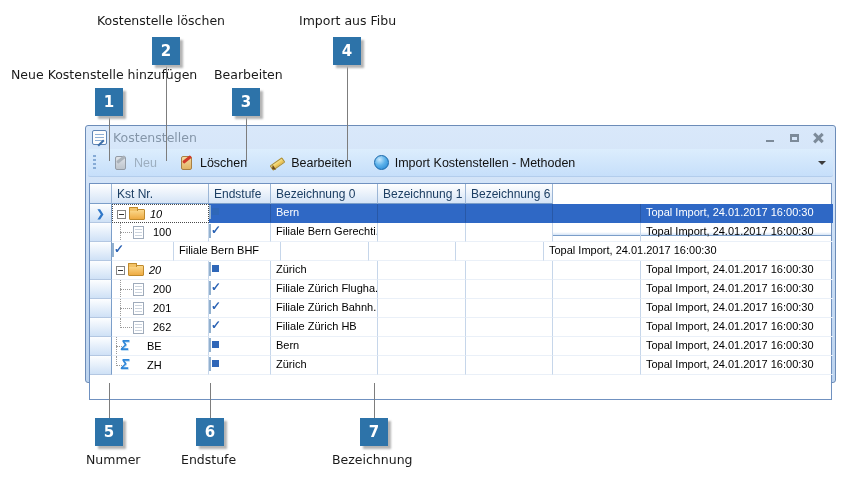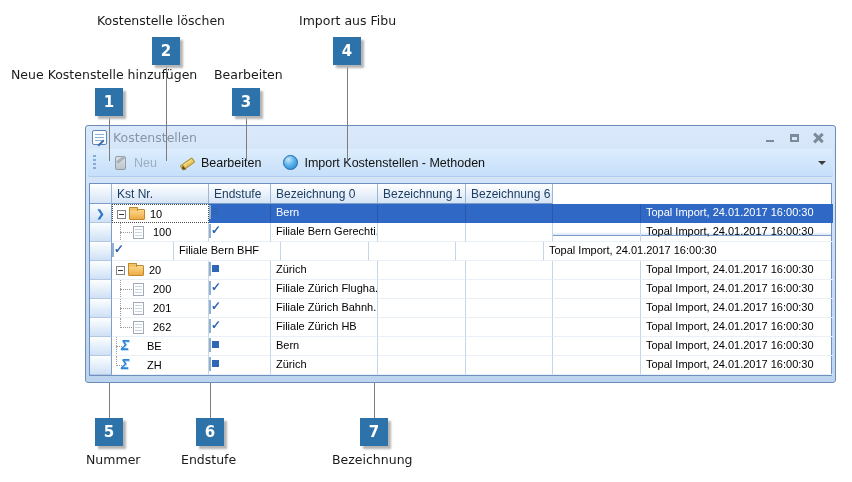--- a/index.html
+++ b/index.html
@@ -58,21 +58,21 @@
         background:linear-gradient(#f9e486,#e7b844);border:1px solid #b08f2e;
         transform:rotate(-35deg);border-radius:1px;}
   .ic-pencil::after{content:"";position:absolute;left:0px;top:11px;width:0;height:0;
         border:3px solid transparent;border-right-color:#6b4a1e;transform:rotate(-35deg);}
   .ic-sphere{width:15px;height:15px;border-radius:50%;border:1px solid #1767aa;
         background:radial-gradient(circle at 35% 28%,#c9e8fc,#5db2ea 45%,#1f80d0);}
   .dropdown{position:absolute;right:7px;top:12px;width:0;height:0;
         border:4px solid transparent;border-top-color:#3c3c3c;cursor:default;}
 
   
-  .grid{position:absolute;left:3px;top:57px;width:743px;height:193px;
+  .grid{position:absolute;left:3px;top:57px;width:743px;height:217px;
         background:#fff;border:1px solid #7091c0;
         font-family:"Liberation Sans",sans-serif;}
   .ghead{display:flex;height:20px;}
   .ghead .hcell{background:linear-gradient(#ffffff,#d5e4f6);border-right:1px solid #9cb6d6;
         border-bottom:1px solid #7b9ec9;color:#1c3e63;font-size:12px;
         padding:3px 0 0 5px;white-space:nowrap;overflow:hidden;cursor:default;}
   .grow{display:flex;height:19px;}
   .cell{border-right:1px solid #c6d6ea;border-bottom:1px solid #eaf0f8;
         font-size:11px;line-height:17px;padding-left:5px;white-space:nowrap;
         overflow:hidden;position:relative;color:#000;cursor:default;}
@@ -98,21 +98,21 @@
   .folder::before{content:"";position:absolute;left:-1px;top:-3px;width:7px;height:3px;
         background:#f2c267;border:1px solid #c08a2c;border-bottom:none;
         border-radius:1px 1px 0 0;}
   .page{position:absolute;left:21px;top:3px;width:11px;height:13px;background:#fff;
         border:1px solid #9fabbb;}
   .page::before{content:"";position:absolute;left:1px;right:1px;top:2px;height:8px;
         background:repeating-linear-gradient(#ccd4de 0 1px,transparent 1px 3px);}
   .sigma{position:absolute;left:9px;top:0px;font-size:14px;font-weight:bold;
         color:#2e86d8;text-shadow:0.5px 0.5px 0 #bcdcf5;font-style:italic;}
   .ktext{position:absolute;top:1px;}
-  .ktext.lv0{left:37px;}
+  .ktext.lv0{left:37px;font-style:italic;}
   .ktext.lv1{left:41px;}
   .ktext.sig{left:35px;}
   .tv{position:absolute;width:1px;border-left:1px dotted #9a9a9a;}
   .th{position:absolute;height:1px;border-top:1px dotted #9a9a9a;top:9px;}
 </style>
 </head>
 <body>
 
 <div id="stage">
 
@@ -159,20 +159,27 @@
     <div class="toolbar">
       <span class="grip"></span>
       <span class="tbtn disabled">
         <span class="ic-note gray">
             <span class="body"></span>
             <span class="mark"></span>
           </span>
         <span>Neu</span>
       </span>
       <span class="tbtn">
+        <span class="ic-note">
+            <span class="body"></span>
+            <span class="mark"></span>
+          </span>
+        <span>Löschen</span>
+      </span>
+      <span class="tbtn">
         <span class="ic-pencil"></span>
         <span>Bearbeiten</span>
       </span>
       <span class="tbtn">
         <span class="ic-sphere"></span>
         <span>Import Kostenstellen - Methoden</span>
       </span>
       <span class="dropdown"></span>
     </div>
 

